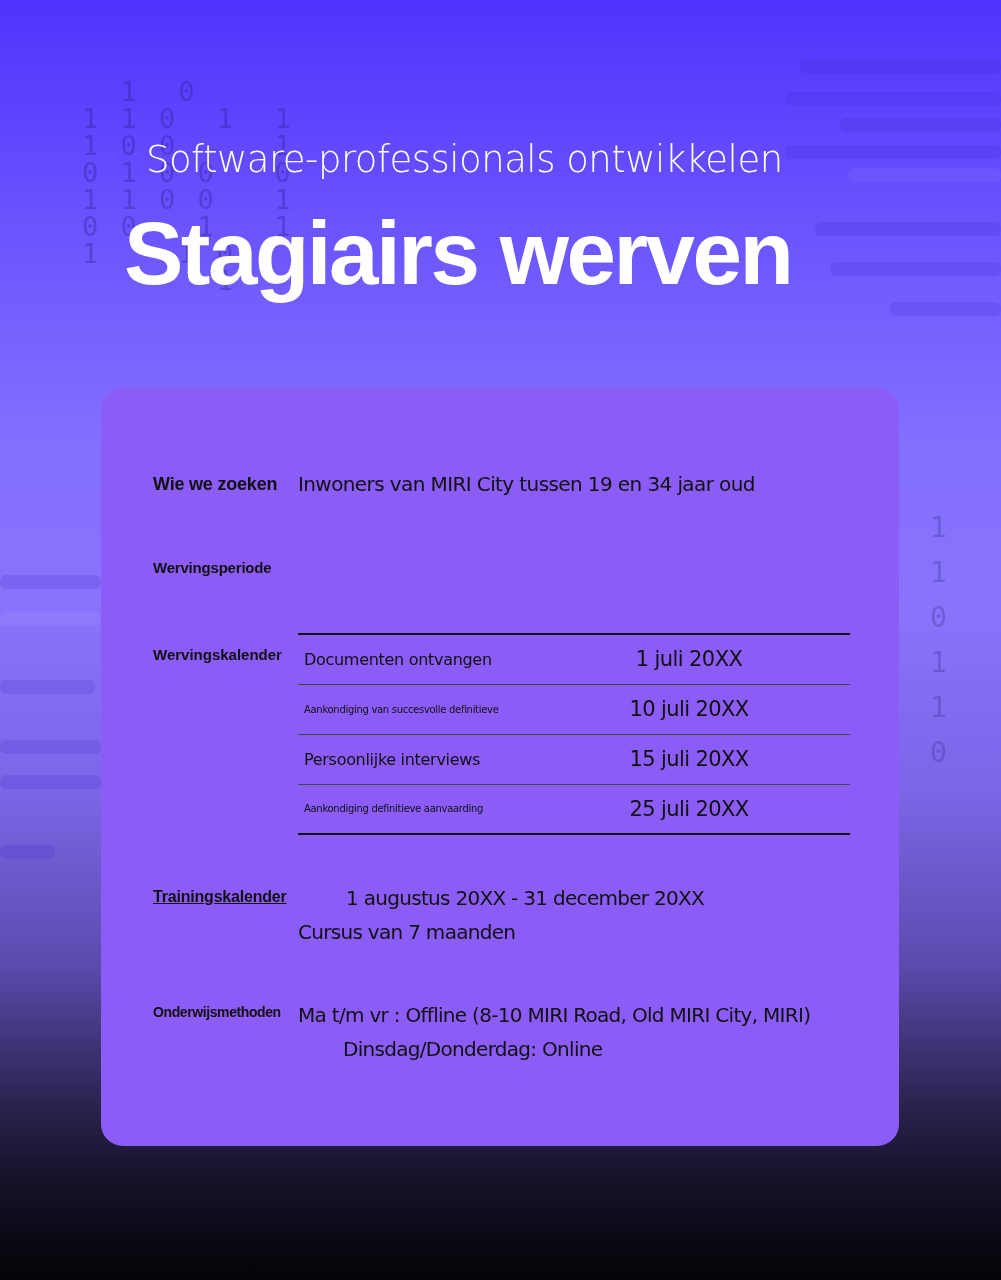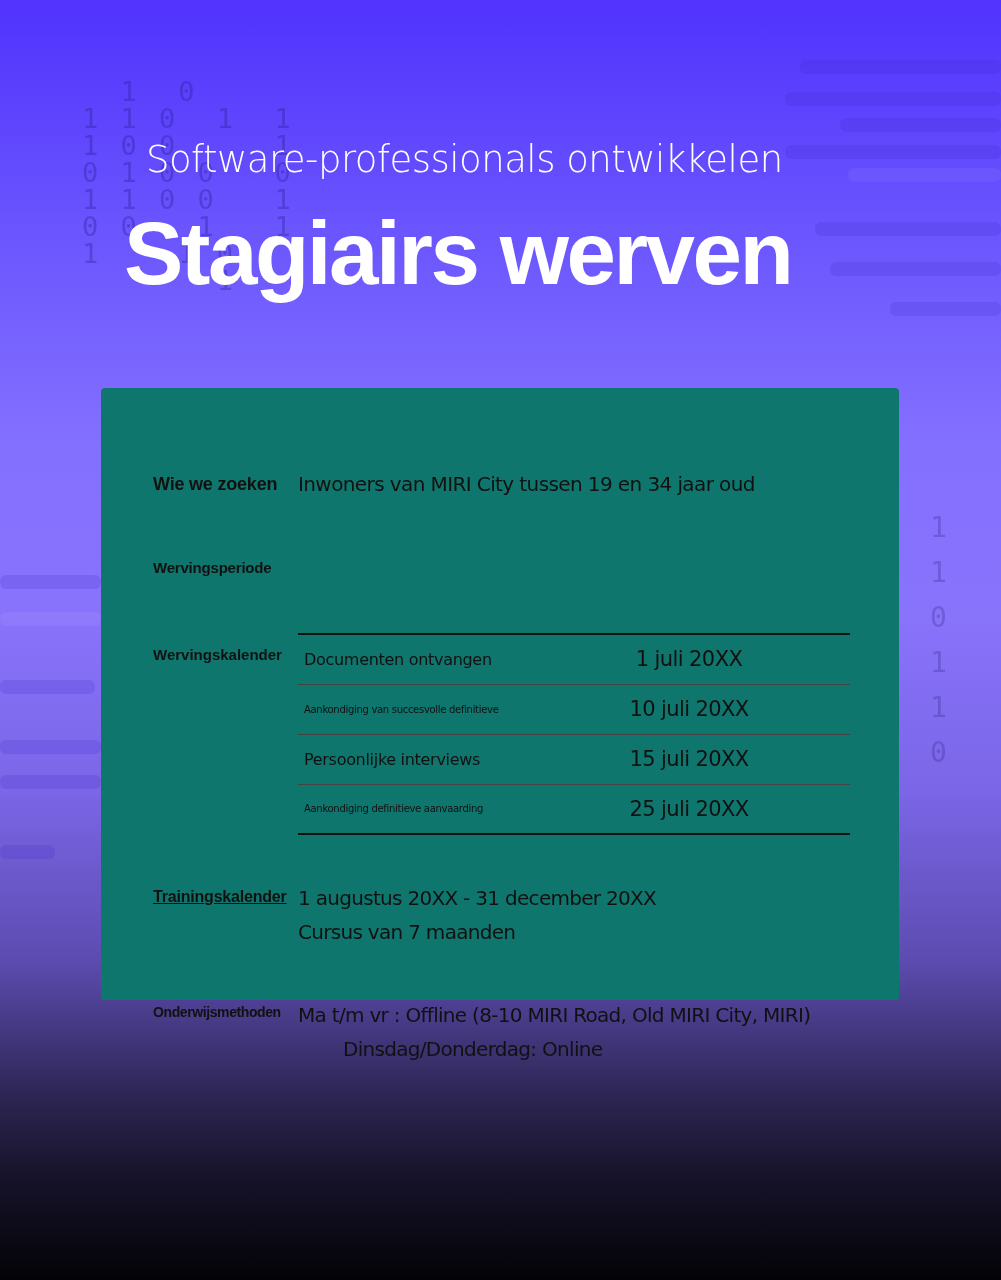--- a/index.html
+++ b/index.html
@@ -38,22 +38,22 @@
     white-space: nowrap;
   }
   .title {
     position: absolute; left: 124px; top: 202px;
     font-family: "Liberation Sans", sans-serif;
     font-size: 89px; font-weight: 700; letter-spacing: -2.5px; color: #fff;
     white-space: nowrap;
   }
 
   .card {
-    position: absolute; left: 101px; top: 388px; width: 798px; height: 612px;
-    background: #0f766e; border-radius: 4px;
+    position: absolute; left: 101px; top: 388px; width: 798px; height: 758px;
+    background: #8b5cf6; border-radius: 22px;
   }
   .row { position: absolute; left: 52px; white-space: nowrap; color: #111; }
   .label {
     display: inline-block;
     font-family: "Liberation Sans", sans-serif; font-weight: 700; color: #111;
   }
 
   .r1 { top: 86px; }
   .r1 .label { font-size: 18px; letter-spacing: -0.2px; }
   .r2 { top: 170px; }
@@ -152,21 +152,21 @@
     <tr>
       <td class="ev small">Aankondiging definitieve aanvaarding</td>
       <td class="dt">25 juli 20XX</td>
     </tr>
   </tbody>
     </table>
 
   <div class="row r4">
     <span class="label">Trainingskalender</span>
   </div>
-  <div class="multi" style="top:498px;">1 augustus 20XX - 31 december 20XX</div>
+  <div class="multi" style="top:498px;margin-left:48px;">1 augustus 20XX - 31 december 20XX</div>
   <div class="multi" style="top:532px;">Cursus van 7 maanden</div>
 
   <div class="row r5">
     <span class="label">Onderwijsmethoden</span>
   </div>
   <div class="multi" style="top:615px;">Ma t/m vr : Offline (8-10 MIRI Road, Old MIRI City, MIRI)</div>
   <div class="multi" style="top:649px;margin-left:45px;">Dinsdag/Donderdag: Online</div>
 </div>
 
 </body></html>

